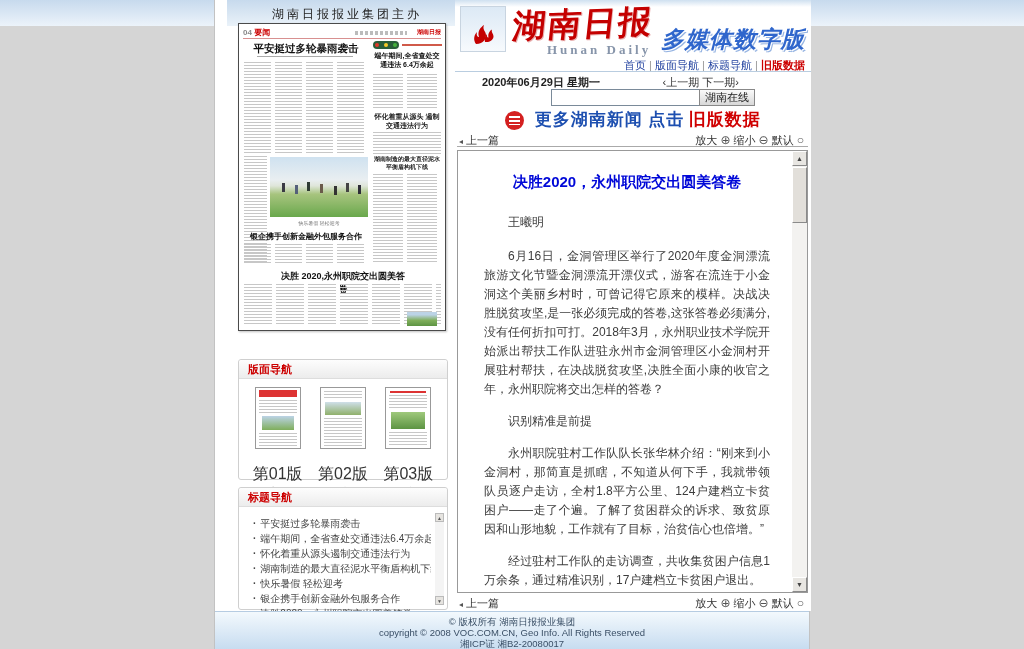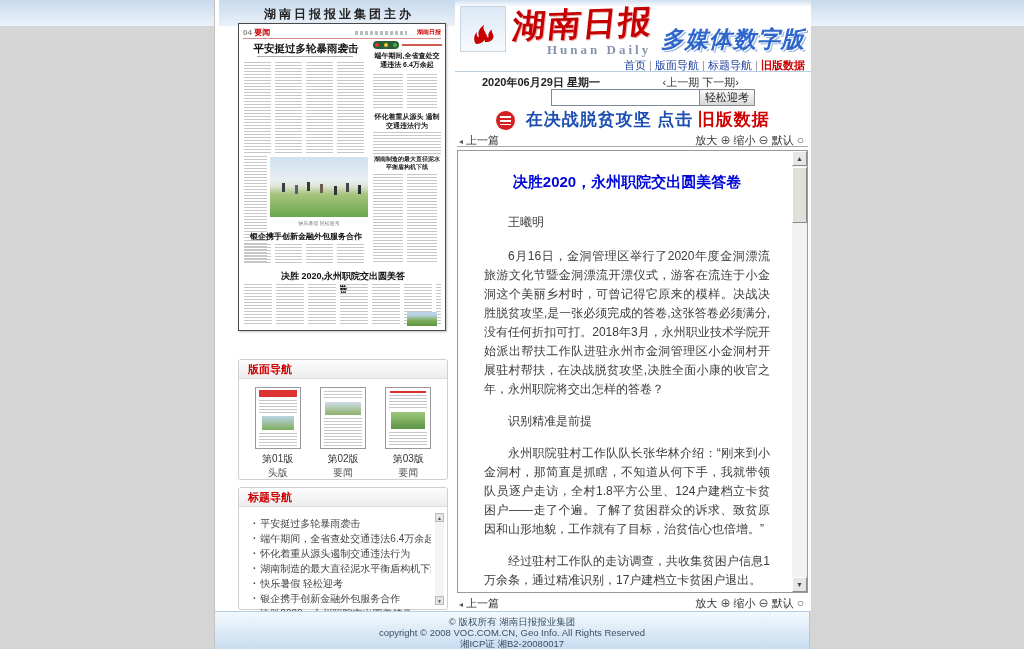--- a/index.html
+++ b/index.html
@@ -5,22 +5,22 @@
   * { margin:0; padding:0; box-sizing:border-box; }
   html,body { width:1024px; height:649px; overflow:hidden; }
   body { background:#d5d5d5; font-family:"Liberation Sans","DejaVu Sans",sans-serif; position:relative; }
   .topstrip { position:absolute; left:0; top:0; width:1024px; height:26px;
               background:linear-gradient(#c7daed,#ecf3fa); }
   .container { position:absolute; left:214px; top:0; width:596px; height:649px;
                background:#fff; border-left:1px solid #c2c2c2; border-right:1px solid #c2c2c2; }
 
   
   .leftcol { position:absolute; left:0; top:0; width:240px; height:611px; }
-  .lc-band { position:absolute; left:4px; top:0; width:240px; height:26px;
-             background:linear-gradient(#c7daed,#eaf2f9);font-weight:bold; }
+  .lc-band { position:absolute; left:12px; top:0; width:240px; height:26px;
+             background:linear-gradient(#c7daed,#eaf2f9); }
   .group-title { position:absolute; left:0; top:6px; width:240px; text-align:center;
                  font-size:12px; letter-spacing:3px; color:#222; }
 
   .preview { position:absolute; left:23px; top:23px; width:208px; height:308px;
              background:#fff; border:1px solid #4a4a4a; box-shadow:1px 1px 2px rgba(0,0,0,.25); cursor:pointer; }
   .pv-head { position:absolute; left:4px; top:3px; right:4px; height:12px; border-bottom:1px solid #d89090; font-size:8px; }
   .pv-num { color:#888; font-weight:bold;text-align:center; }
   .pv-name { color:#c00; font-weight:bold; }
   .pv-logo { position:absolute; right:0; top:1px; color:#c00; font-size:6px; font-weight:bold; }
   .pv-headstripe { position:absolute; right:34px; top:4px; width:52px; height:4px;
@@ -85,21 +85,21 @@
              background:linear-gradient(#fdfdfd,#ececec); border-bottom:1px solid #ddd; border-radius:3px 3px 0 0; }
   .nb-body { display:flex; justify-content:space-around; padding:8px 6px 0 6px; }
   .pthumb { width:52px; text-align:center; cursor:pointer; }
   .pt-img { width:46px; height:62px; margin:0 auto; background:#fff; border:1px solid #999; position:relative; }
   .pt-img .l { position:absolute; left:3px; right:3px; background:repeating-linear-gradient(#c7c7c7 0 1px,transparent 1px 3px); }
   .pt1 .mast { position:absolute; left:3px; top:2px; right:3px; height:7px; background:#d33; }
   .pt1 .ph { position:absolute; left:6px; top:28px; width:32px; height:14px; background:linear-gradient(#bcd3e6,#7fae5b); }
   .pt2 .ph { position:absolute; left:4px; top:14px; width:36px; height:13px; background:linear-gradient(#cfdfe9,#8fb06a); }
   .pt3 .red { position:absolute; left:4px; top:3px; width:36px; height:2px; background:#d33; }
   .pt3 .ph { position:absolute; left:5px; top:24px; width:34px; height:17px; background:linear-gradient(#9fc97c,#5d9443); }
-  .pt-no { font-size:10px; color:#333; margin-top:3px; }
+  .pt-no { font-size:16px; color:#333; margin-top:15px; }
   .pt-nm { font-size:10px; color:#555; }
   .nb-list { position:relative; padding:9px 16px 0 14px; }
   .nb-list ul { list-style:none; }
   .nb-list li { font-size:10px; color:#444; line-height:15px; white-space:nowrap; overflow:hidden; cursor:pointer; }
   .nb-list li::before { content:"·"; font-weight:bold; margin-right:4px; color:#444; }
   .mini-scroll { position:absolute; right:3px; top:6px; width:9px; height:92px; background:#f4f4f4; }
   .mini-arrow { position:absolute; left:0; width:9px; height:9px; font-size:5px; color:#555; text-align:center;
                 line-height:9px; background:#e6e4e0; border:1px solid #bbb; cursor:pointer; }
   .ma-up { top:0; } .ma-down { bottom:0; }
 
@@ -288,26 +288,26 @@
     <div class="daterow">
       <span class="date">2020年06月29日 星期一</span>
       <span class="issue-nav">
         <span>‹上一期</span>
         <span>下一期›</span>
       </span>
     </div>
 
     <div class="searchrow">
       <input class="search-input" type="text" value="" style="">
-      <button class="search-btn">轻松迎考</button>
+      <button class="search-btn">湖南在线</button>
     </div>
 
     <div class="promo">
       <span class="promo-icon"></span>
-      <span class="promo-blue">在决战脱贫攻坚 点击</span>
+      <span class="promo-blue">更多湖南新闻 点击</span>
       <span class="promo-red">旧版数据</span>
     </div>
 
     <div class="toolbar tb-top">
       <span class="tb-prev">
         <span class="tri">◂</span>
         <span>上一篇</span>
       </span>
       <span class="tb-zoom">
         <span>放大</span>

